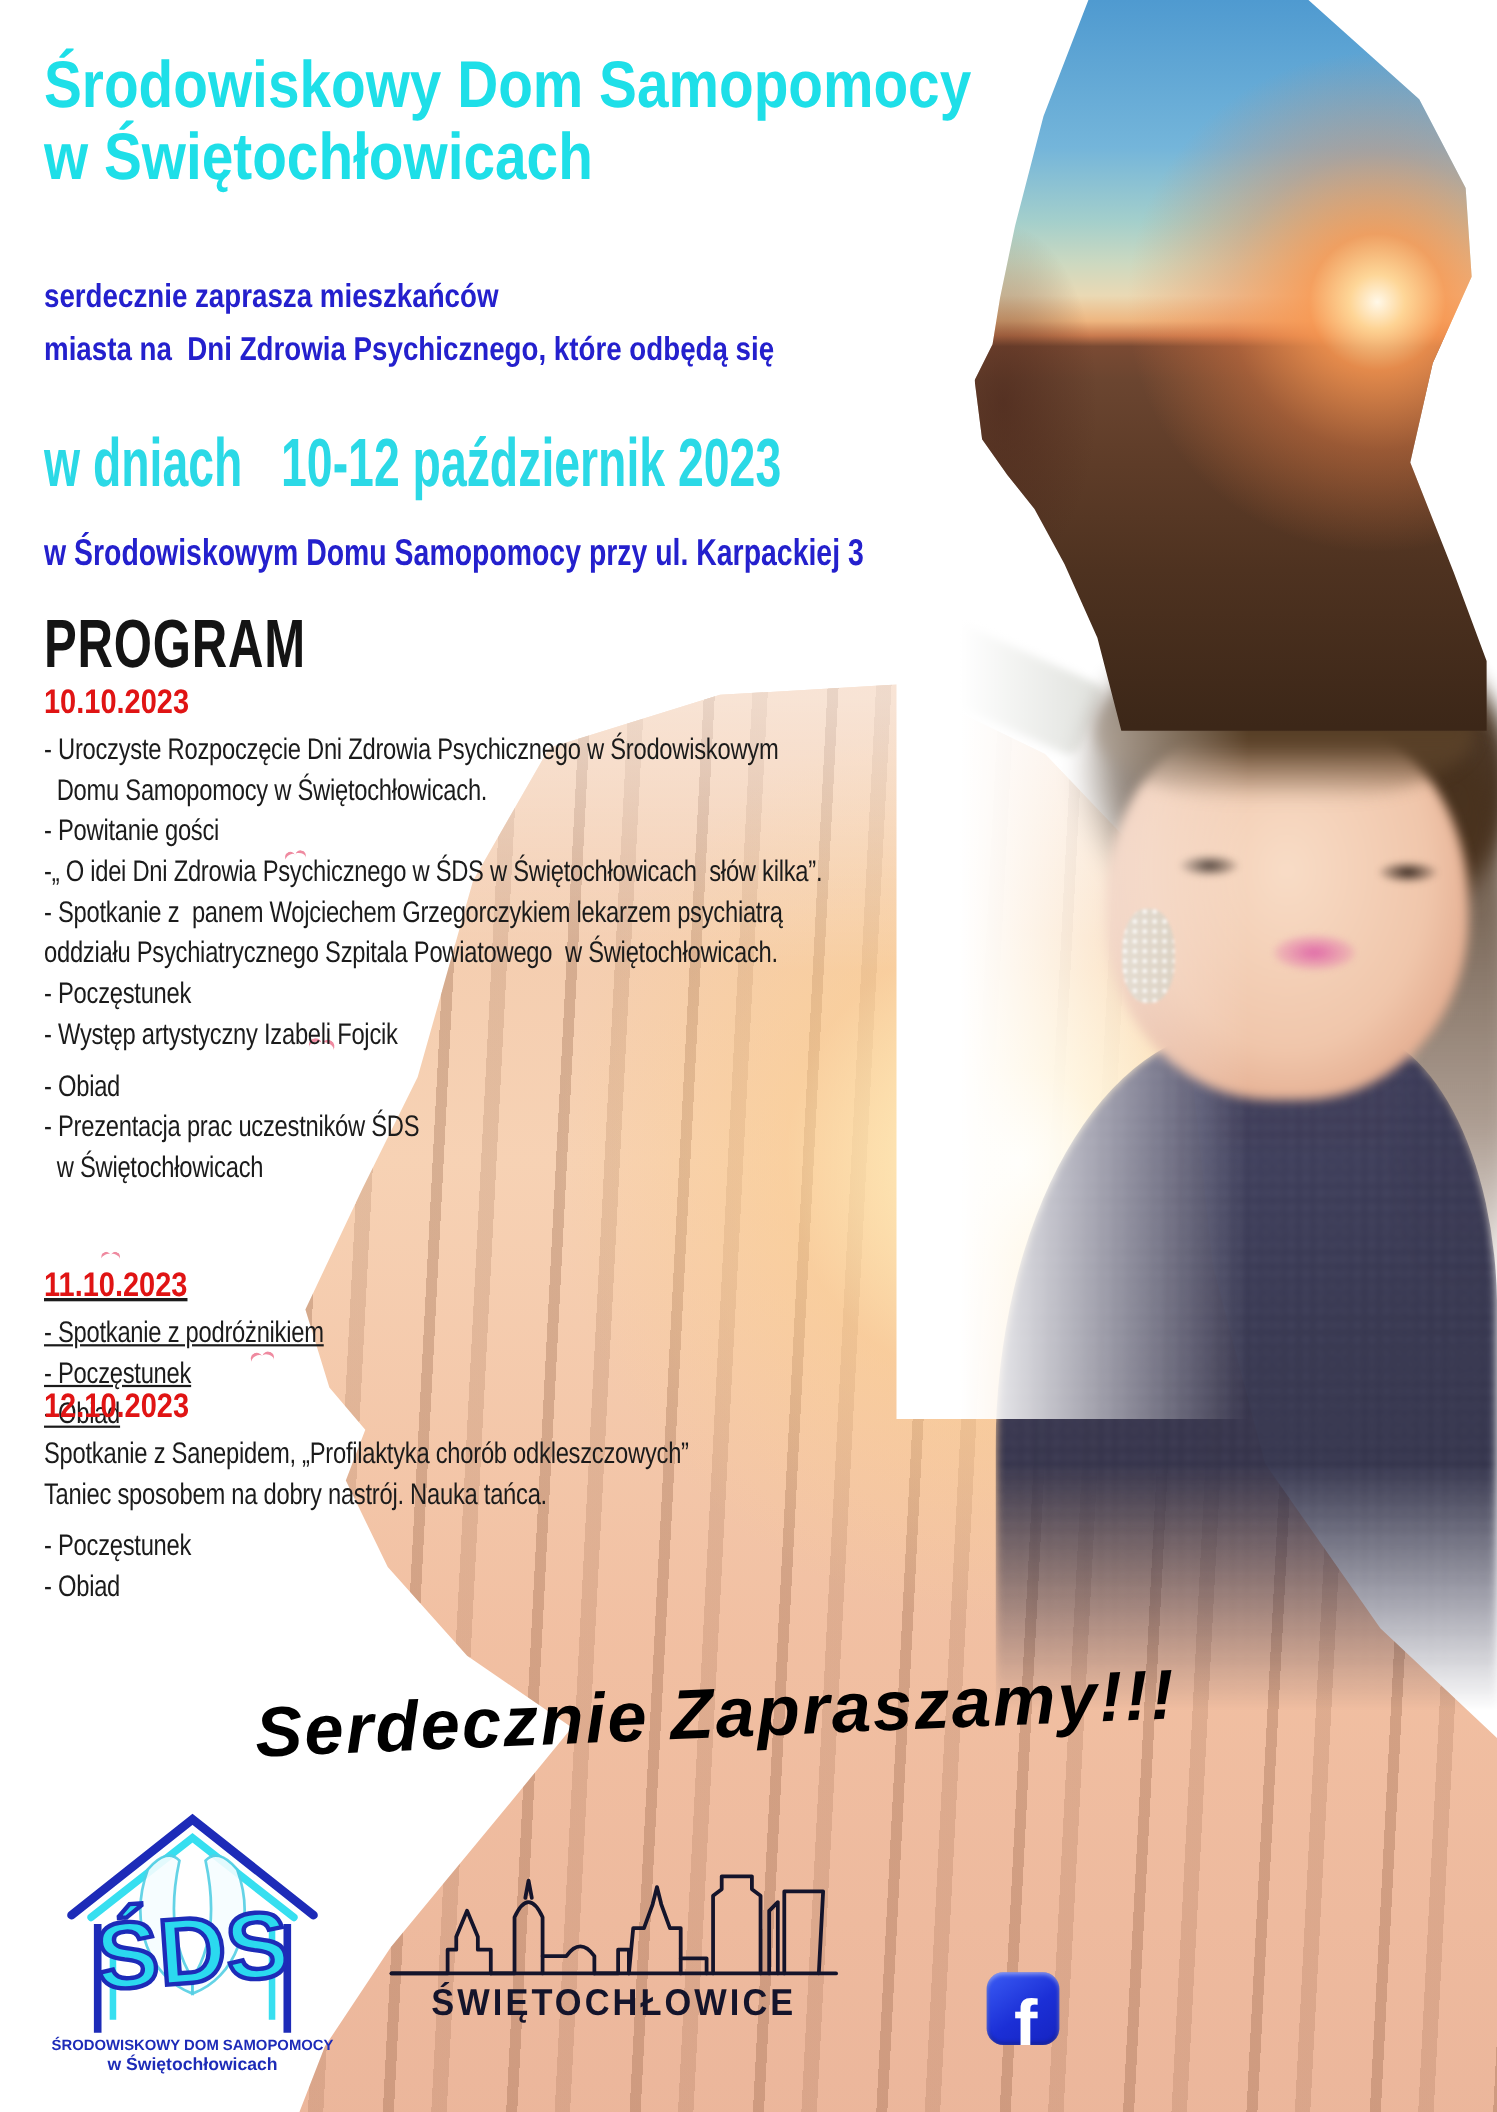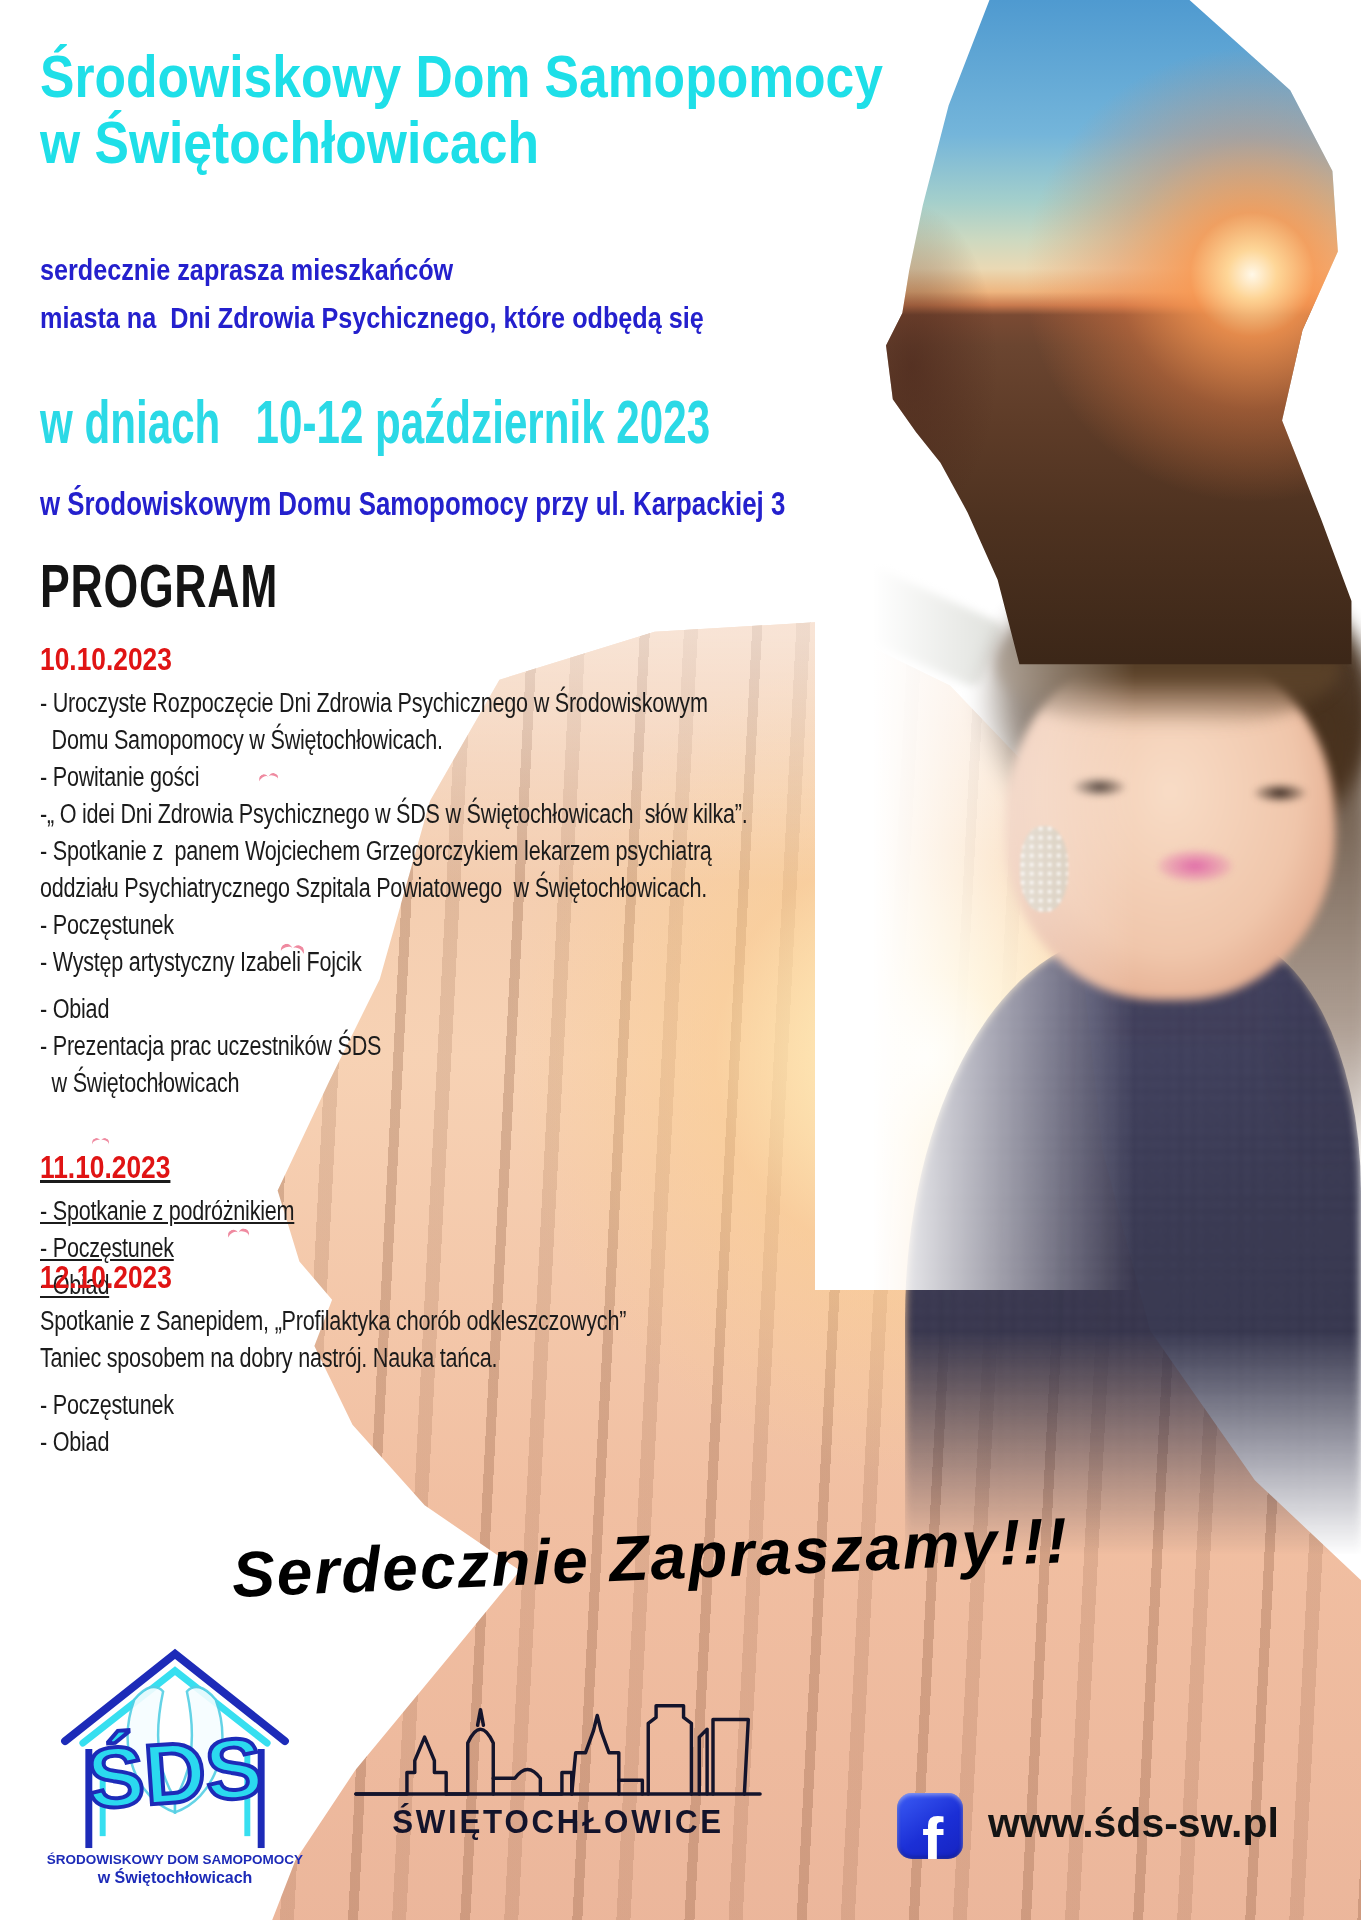--- a/index.html
+++ b/index.html
@@ -74,21 +74,21 @@
   .title{left:40px;top:44px;font-size:60px;line-height:66px;font-weight:bold;color:#1edfe8;transform:scaleX(.86);}
   .invite{left:40px;top:246px;font-size:30px;line-height:48px;font-weight:bold;color:#2420cd;transform:scaleX(.84);}
   .dates{left:40px;top:386px;font-size:62px;font-weight:bold;color:#2bd9e6;transform:scaleX(.68);}
   .venue{left:40px;top:484px;font-size:34px;font-weight:bold;color:#2420cd;transform:scaleX(.76);}
   .program-heading{left:40px;top:550px;font-size:62px;font-weight:800;color:#141414;transform:scaleX(.72);letter-spacing:1px;}
   .day{left:40px;position:absolute;z-index:10;}
   .day-date{font-size:31px;font-weight:bold;color:#e01414;transform:scaleX(.85);transform-origin:0 0;white-space:pre;}
   .day-items{margin-top:7px;transform:scaleX(.8);transform-origin:0 0;}
   .p-item{font-size:27px;line-height:37px;letter-spacing:-.3px;color:#1b1b1b;white-space:pre;}
   .p-item.gap{margin-top:10px;}
-  .day.d1{top:642px;} .day.d2{top:1150px;text-decoration:underline;} .day.d3{top:1260px;}
+  .day.d1{top:620px;} .day.d2{top:1150px;text-decoration:underline;} .day.d3{top:1260px;}
   .closing{left:232px;top:1538px;font-size:64px;font-weight:bold;font-style:italic;color:#000;
     transform:rotate(-2.4deg);transform-origin:0 50%;letter-spacing:2px;}
   
   .sds-logo{position:absolute;left:56px;top:1642px;width:238px;height:210px;z-index:10;}
   .sds-name1{position:absolute;left:40px;top:1852px;width:270px;text-align:center;font-size:13.5px;font-weight:bold;color:#1d2bb8;z-index:10;white-space:pre;}
   .sds-name2{position:absolute;left:40px;top:1869px;width:270px;text-align:center;font-size:16px;font-weight:bold;color:#1d2bb8;z-index:10;white-space:pre;}
   .city-logo{position:absolute;left:352px;top:1678px;width:412px;height:128px;z-index:10;}
   .city-name{position:absolute;left:352px;top:1802px;width:412px;text-align:center;font-size:34px;font-weight:800;
     letter-spacing:3px;color:#14142b;z-index:10;transform:scaleX(.92);transform-origin:50% 0;white-space:pre;}
   .fb-icon{position:absolute;left:897px;top:1793px;width:66px;height:66px;border-radius:15px;z-index:10;overflow:hidden;
@@ -197,15 +197,14 @@
       <path d="M354,118 L354,60 L362,52 L362,118"></path>
       <path d="M368,118 L368,42 L404,42 L400,118"></path>
       <path d="M4,118 L416,118"></path>
     </g>
   </svg>
   <div class="city-name">ŚWIĘTOCHŁOWICE</div>
 
   <div class="fb-icon">
       <span>f</span>
     </div>
-  <div class="website">www.śds-sw.pl</div>
 
 </div>
 
 </body></html>

